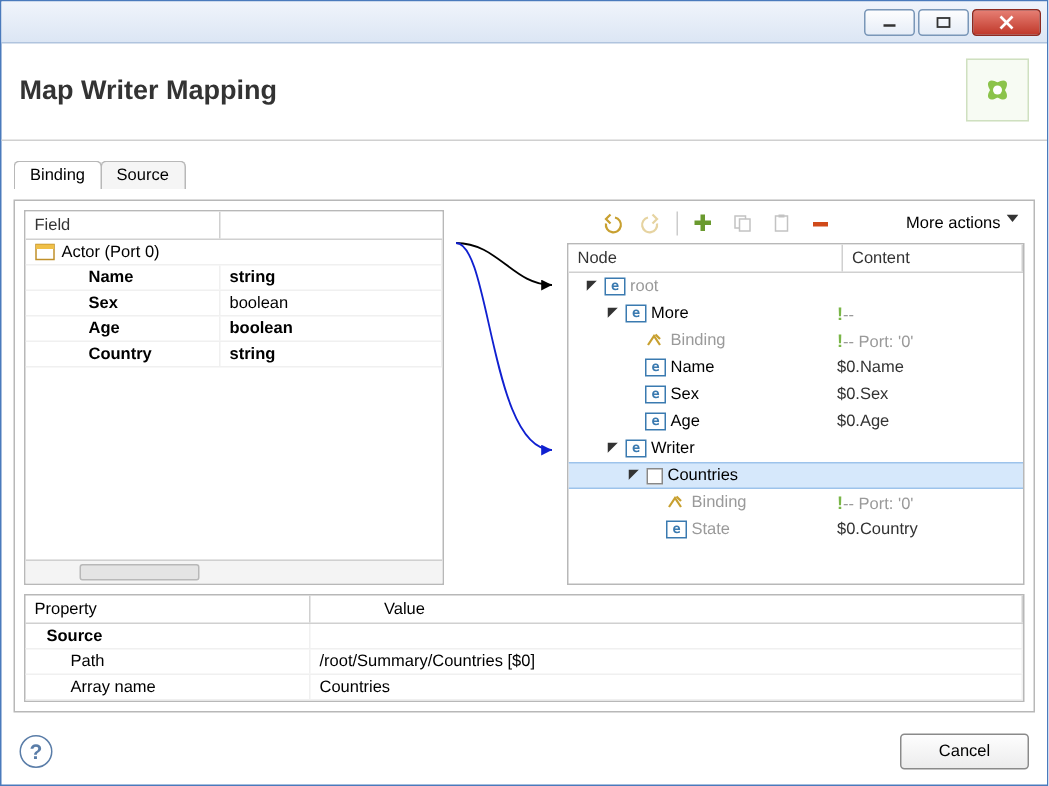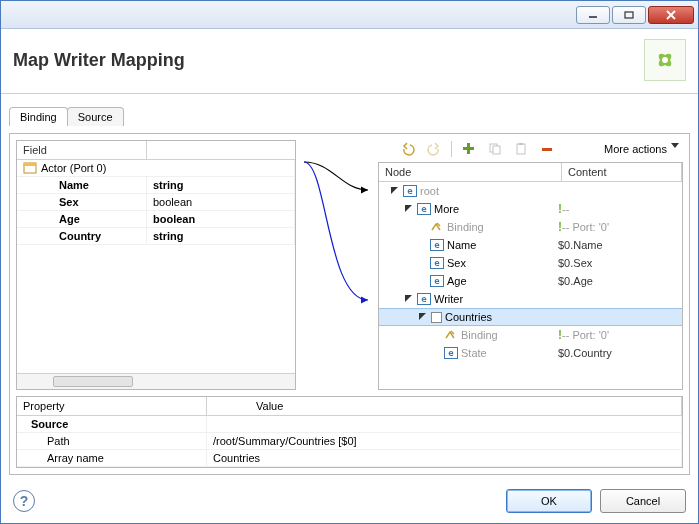--- a/index.html
+++ b/index.html
@@ -338,16 +338,15 @@
             <div class="pc1" style="padding-left:30px">Array name</div>
             <div class="pc2">Countries</div>
           </div>
       </div>
     </div>
   </div>
 
   <div class="footer">
     <div class="help">?</div>
     <div class="spacer"></div>
-    <button class="dlg-btn primary">OK</button>
     <button class="dlg-btn">Cancel</button>
   </div>
 </div>
 
 </body></html>

